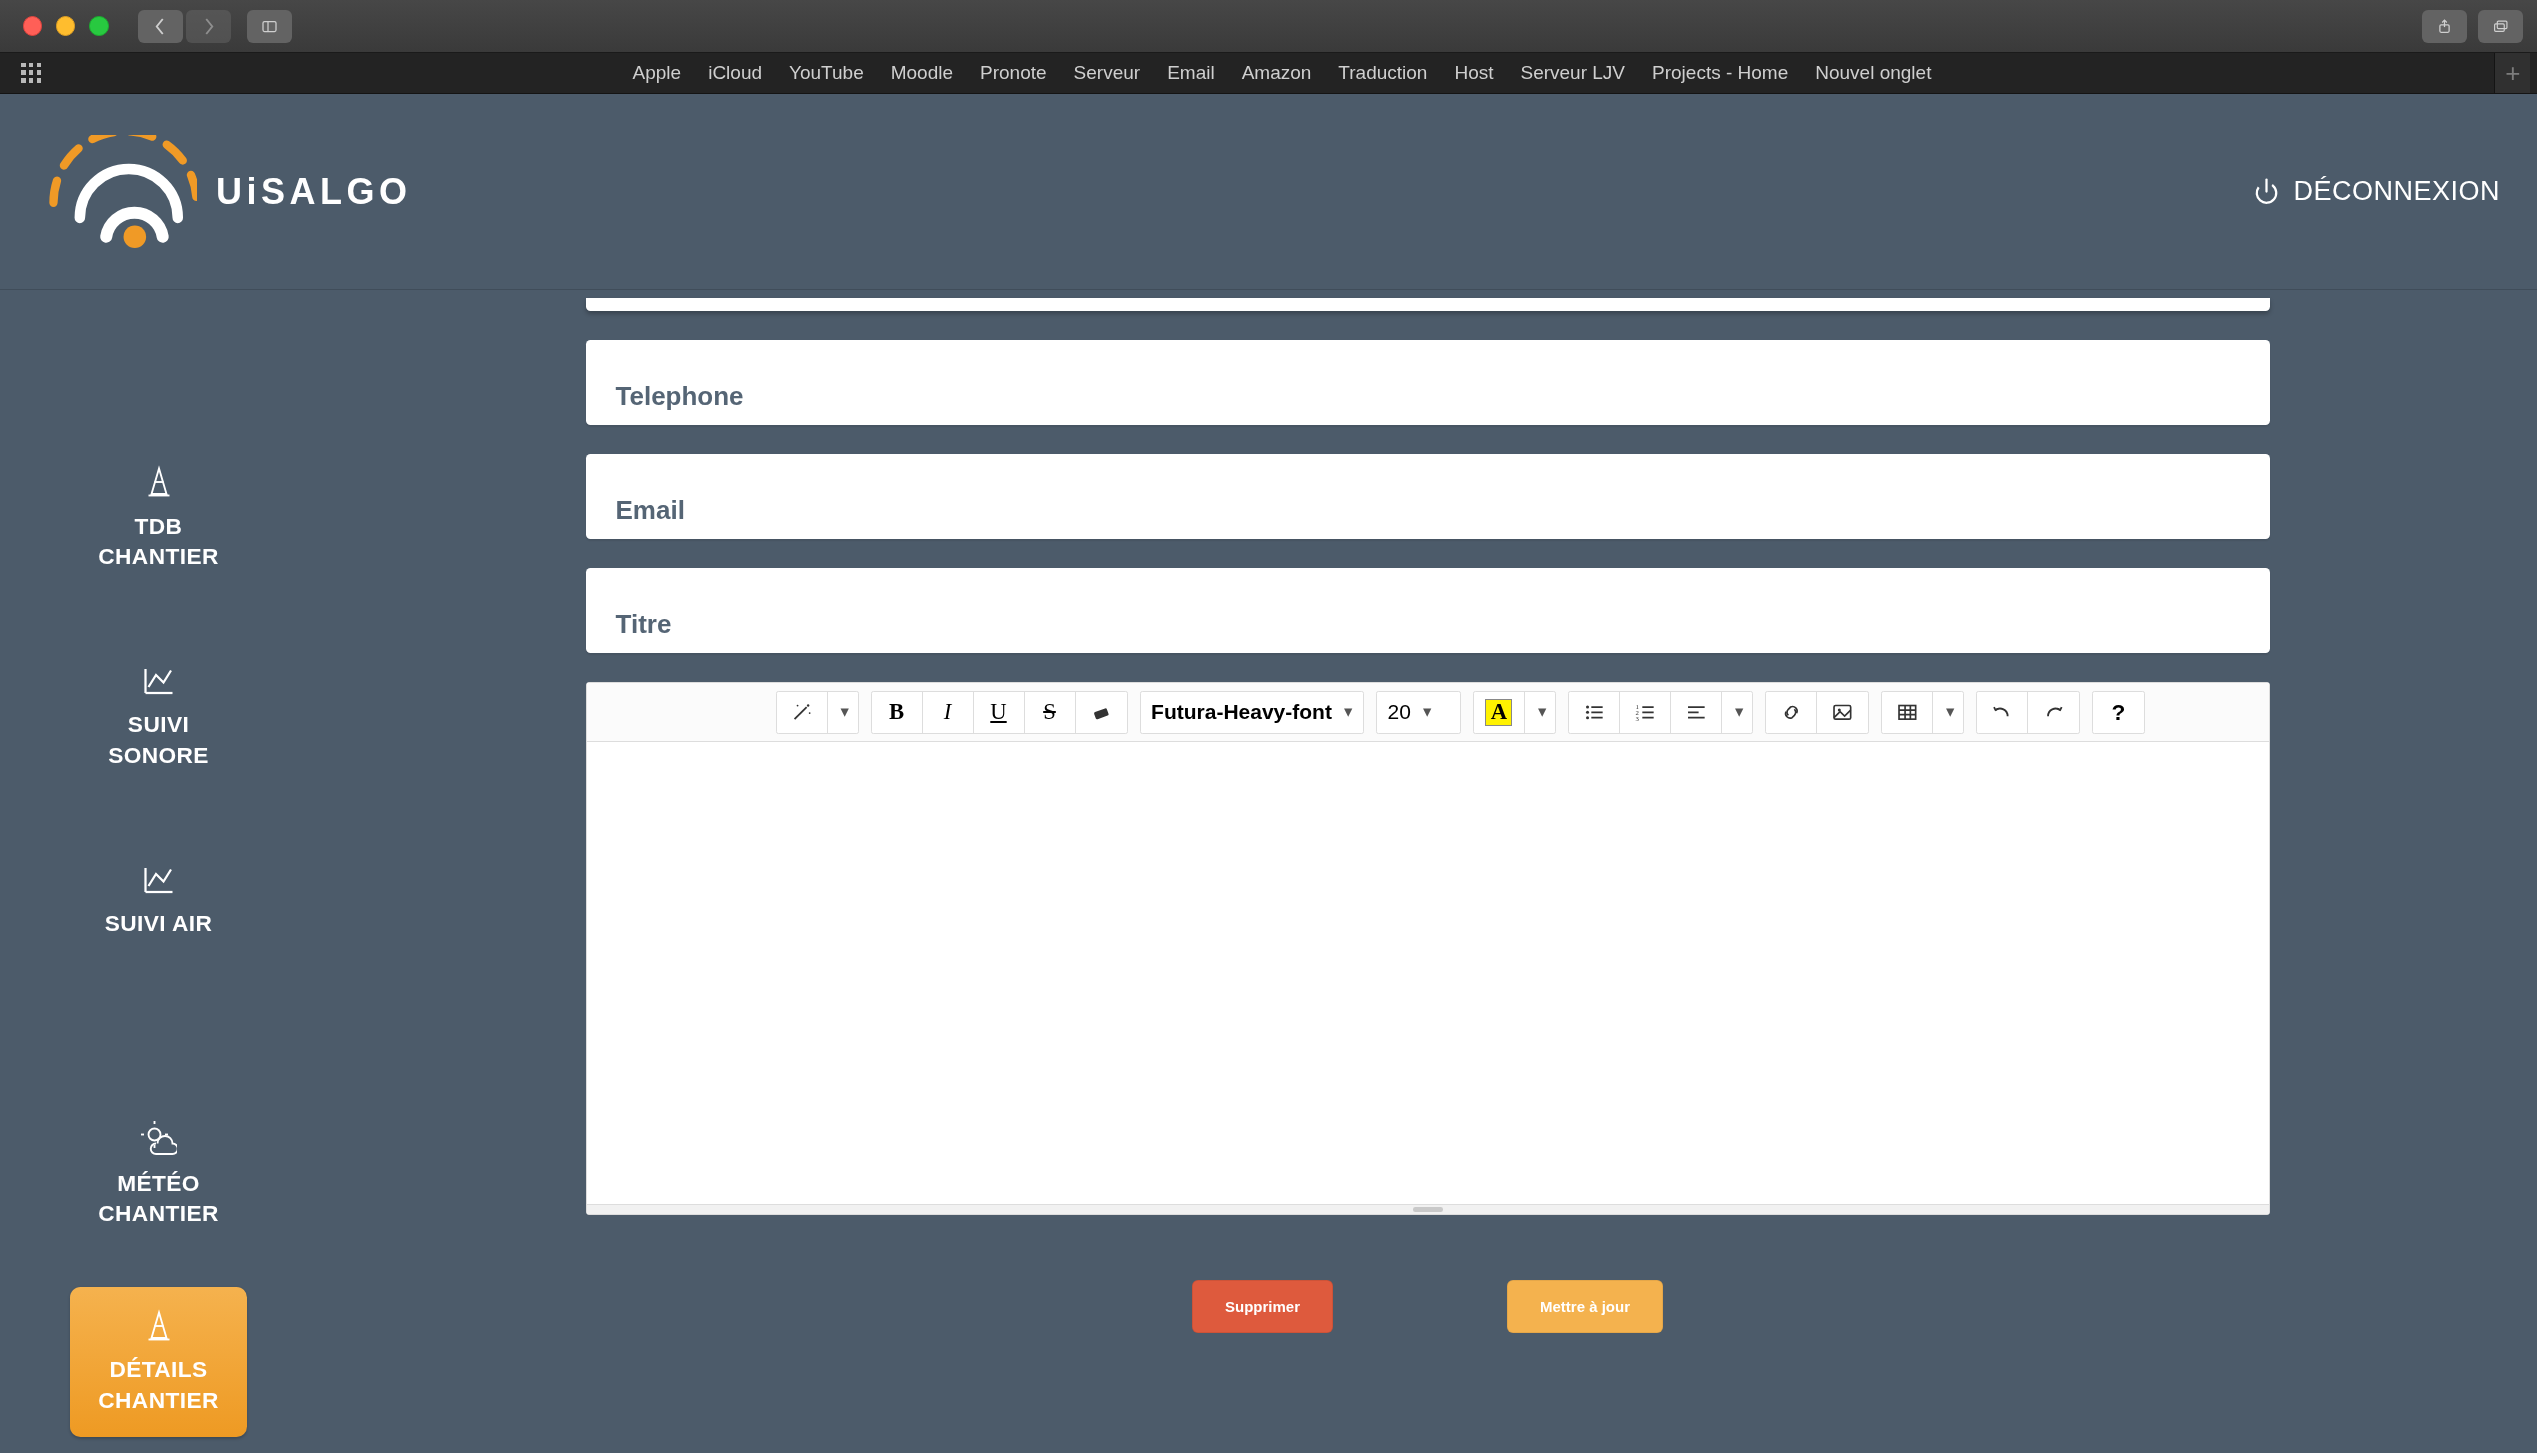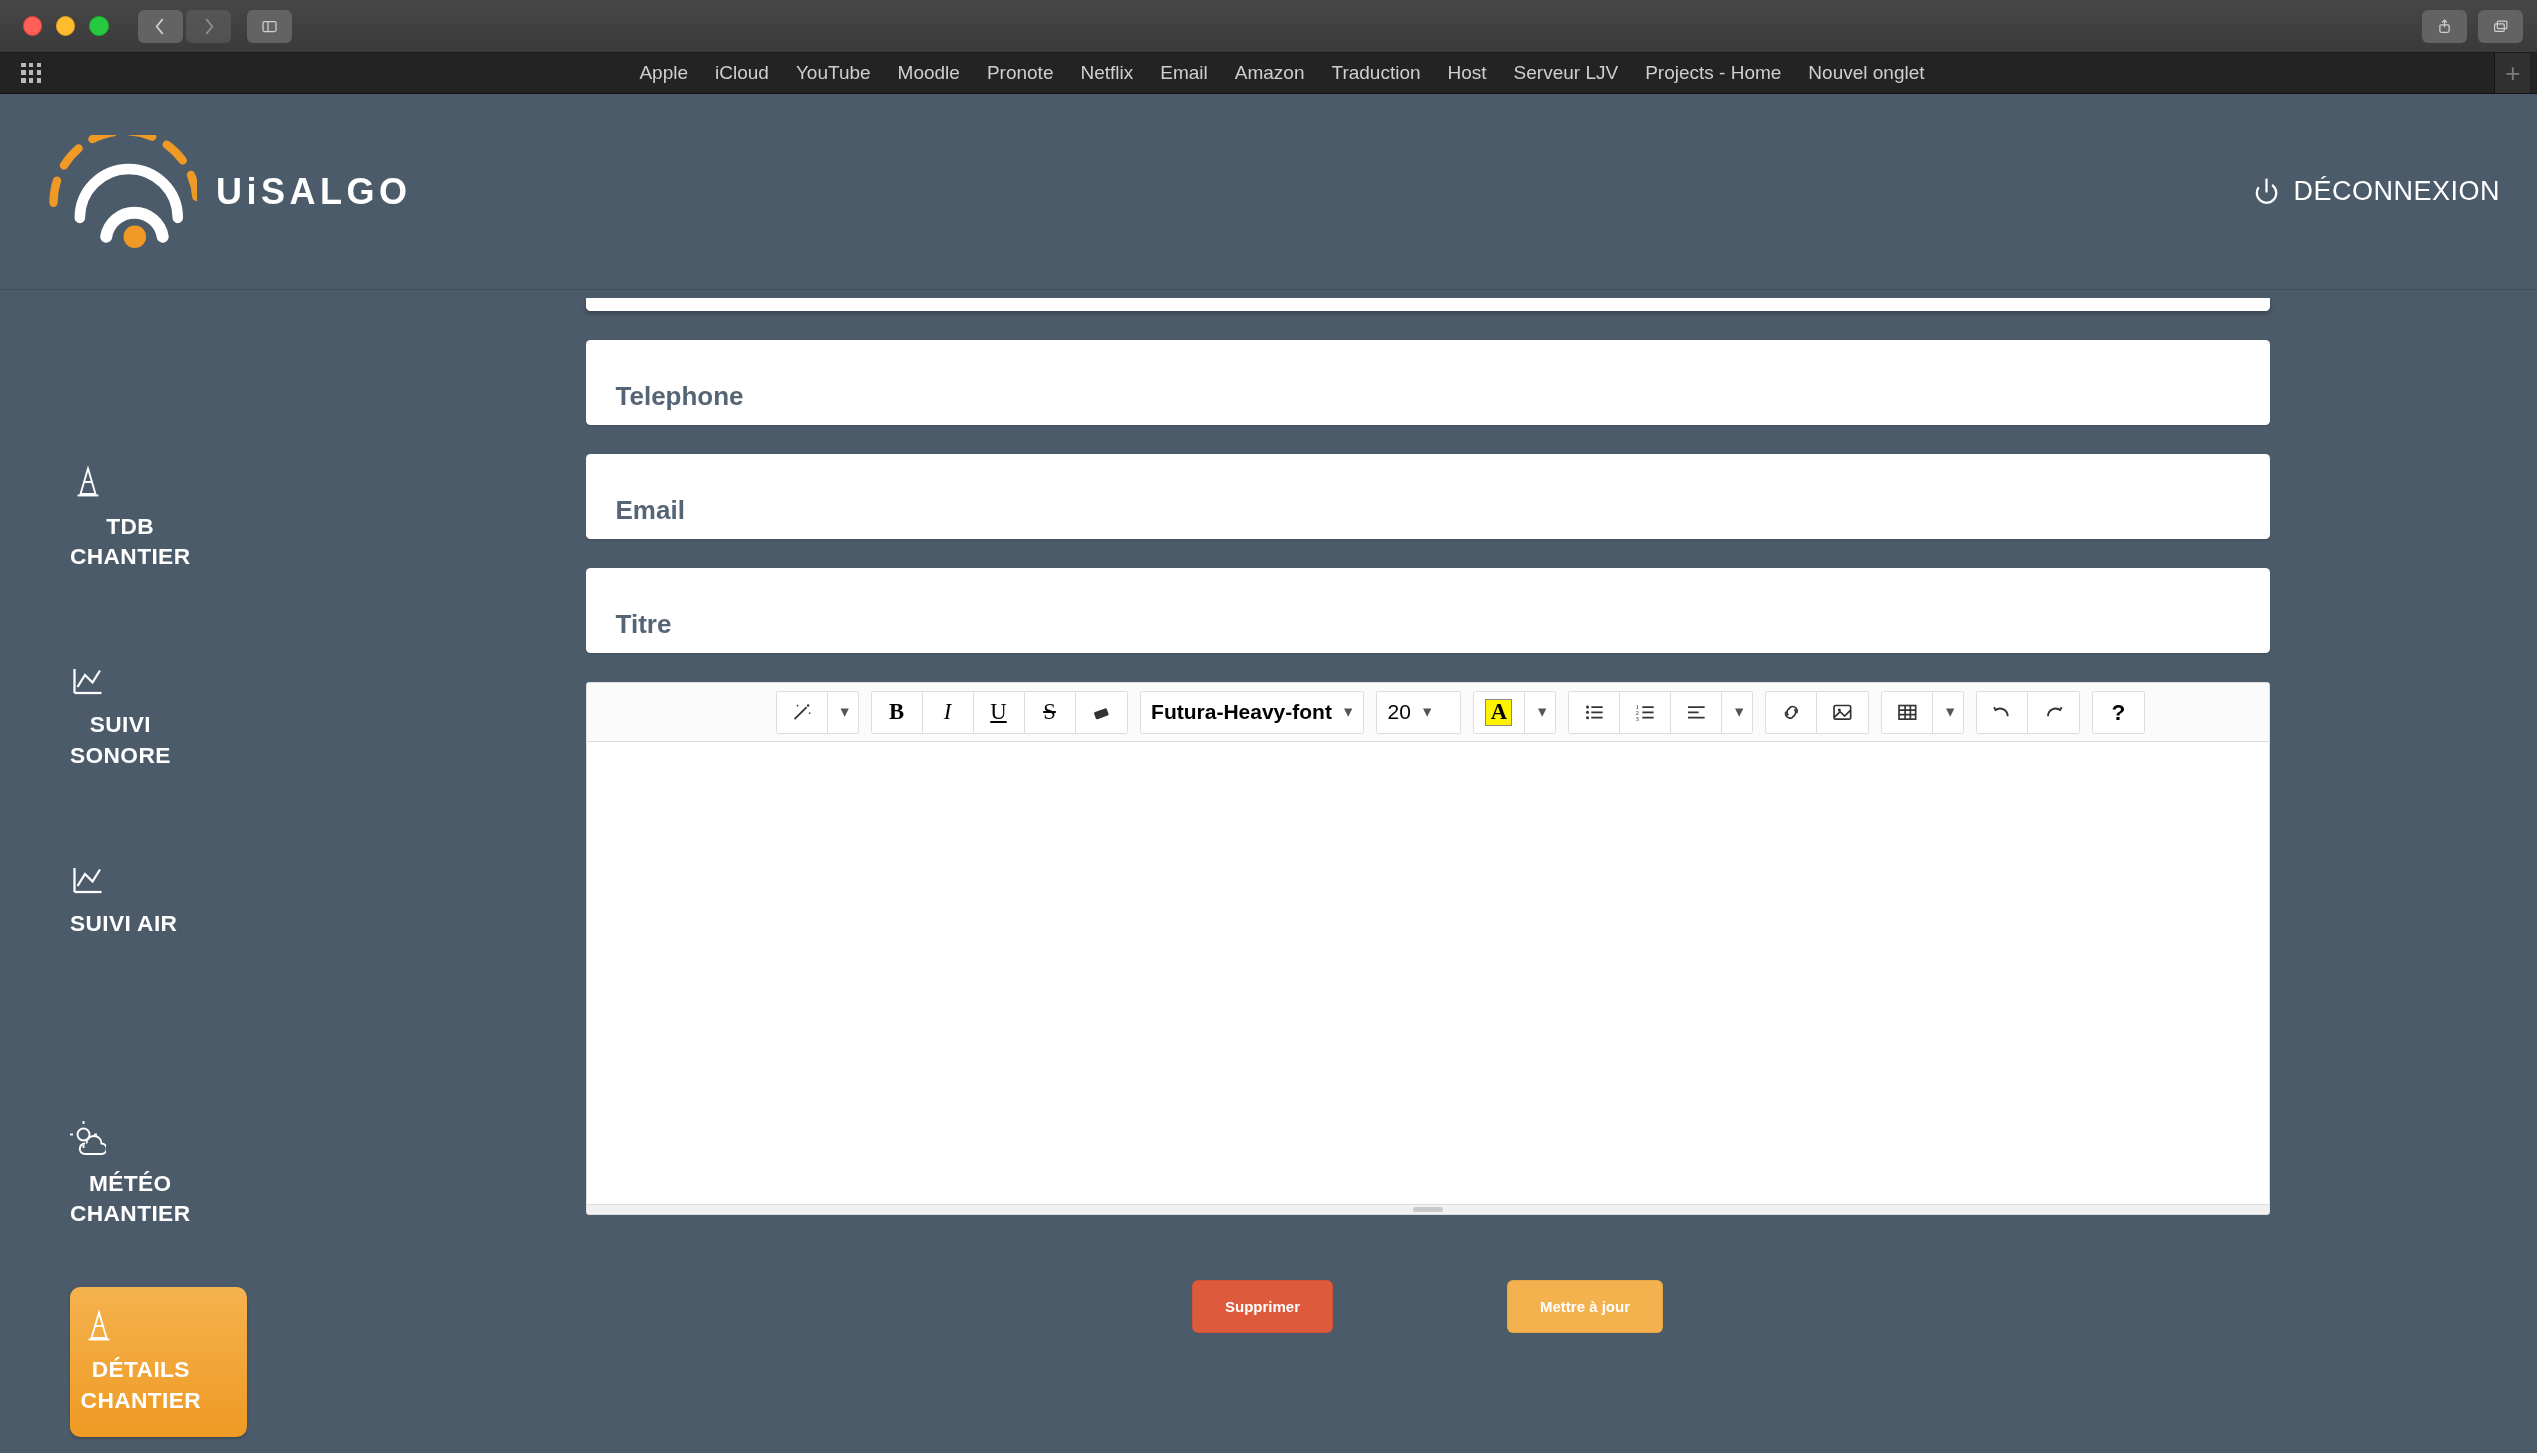--- a/index.html
+++ b/index.html
@@ -143,21 +143,21 @@
     align-items:center;
     padding: 174px 0 30px 0;
     gap:91px;
     position:relative;
   }
   .vnav-item {
     width:177px;
     color:#fff; text-align:center;
     font-weight:700; letter-spacing:0.4px;
     font-size:22.7px; line-height:1.35;
-    display:flex; flex-direction:column; align-items:flex-start; gap:10.6px;
+    display:flex; flex-direction:column; align-items:center; gap:10.6px;
     cursor:pointer;
   }
   .vnav-item svg { width:36px; height:36px; }
   .vnav-item.active {
     background: linear-gradient(180deg, #f5b24e, #ee9a23);
     border-radius:10.6px;
     padding:21px 10.6px;
     box-shadow: 0 1.5px 3px rgba(0,0,0,.2);
     width:177px;
     margin-top:-33px;
@@ -327,21 +327,21 @@
         <span></span>
         <span></span>
         <span></span>
     </div>
     <div class="fav-links">
       <a>Apple</a>
       <a>iCloud</a>
       <a>YouTube</a>
       <a>Moodle</a>
       <a>Pronote</a>
-      <a>Netflix</a>
+      <a>Serveur</a>
       <a>Email</a>
       <a>Amazon</a>
       <a>Traduction</a>
       <a>Host</a>
       <a>Serveur LJV</a>
       <a>Projects - Home</a>
       <a>Nouvel onglet</a>
     </div>
     <div class="fav-plus">+</div>
   </div>

